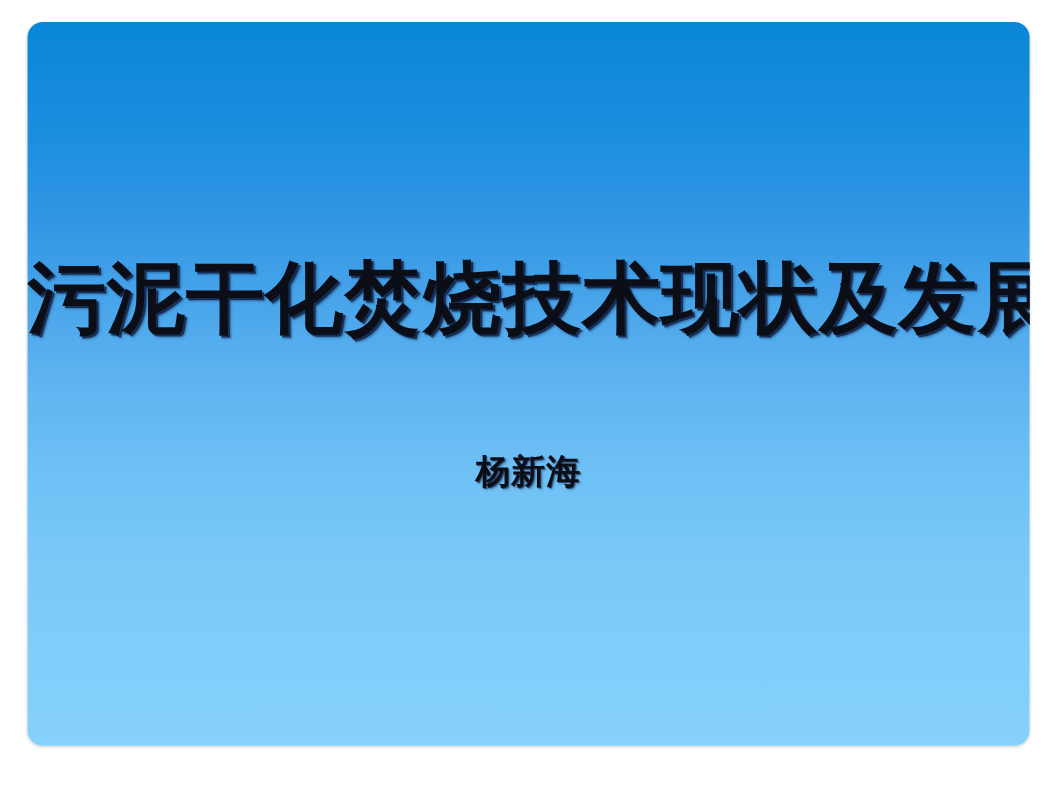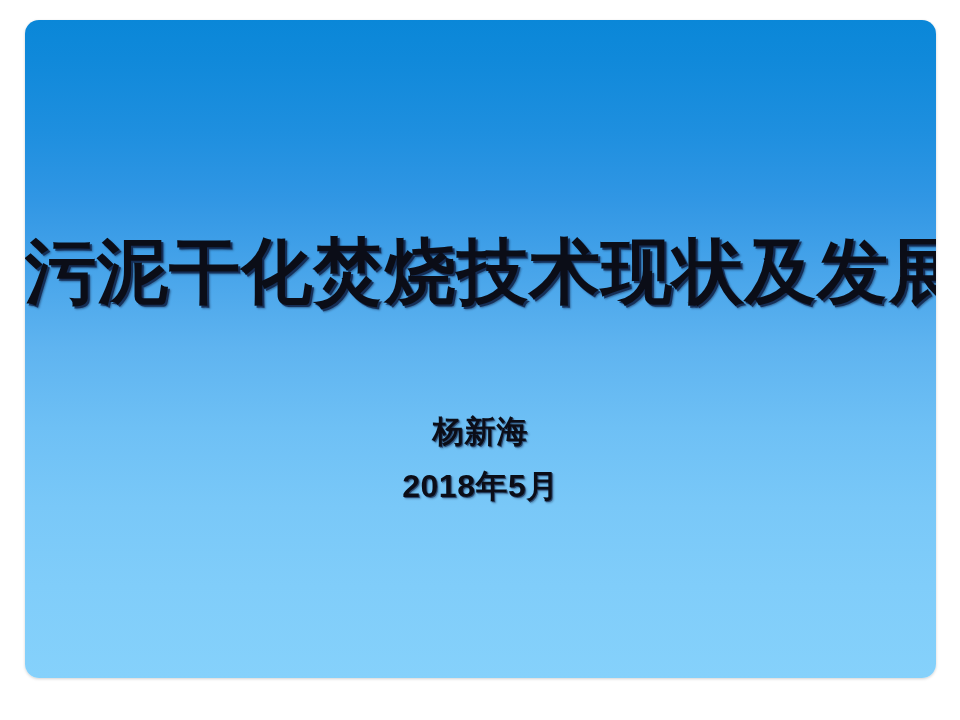--- a/index.html
+++ b/index.html
@@ -76,21 +76,21 @@
     position: absolute;
     left: 0;
     top: 385px;
     width: 911px;
     text-align: center;
   }
 
   .subtitle-line {
     display: block;
     margin: 0;
-    font-family: Liberation Sans, sans-serif;
+    font-family: Liberation Mono, monospace;
     font-weight: 700;
     color: #0b0d17;
     white-space: nowrap;
     text-shadow:
       1px 1px 0 rgba(12, 24, 58, 0.60),
       2px 2px 2px rgba(10, 20, 50, 0.32);
   }
 
   .subtitle-author {
     font-size: 31px;
@@ -116,18 +116,17 @@
 <div class="slide-root">
 
   <div class="slide-panel">
 
     <div class="title-block">
       <h1 class="slide-title">污泥干化焚烧技术现状及发展</h1>
     </div>
 
     <div class="subtitle-block">
       <span class="subtitle-line subtitle-author">杨新海</span>
-      <span class="subtitle-line subtitle-date">2018年5月</span>
     </div>
 
   </div>
 
 </div>
 
 </body></html>

